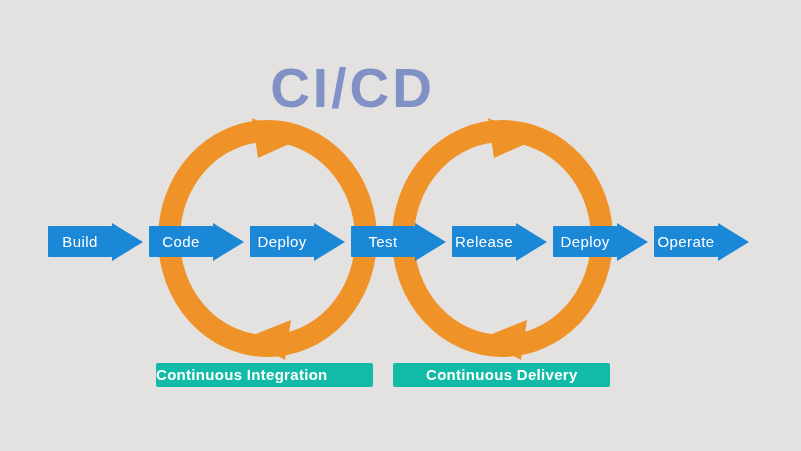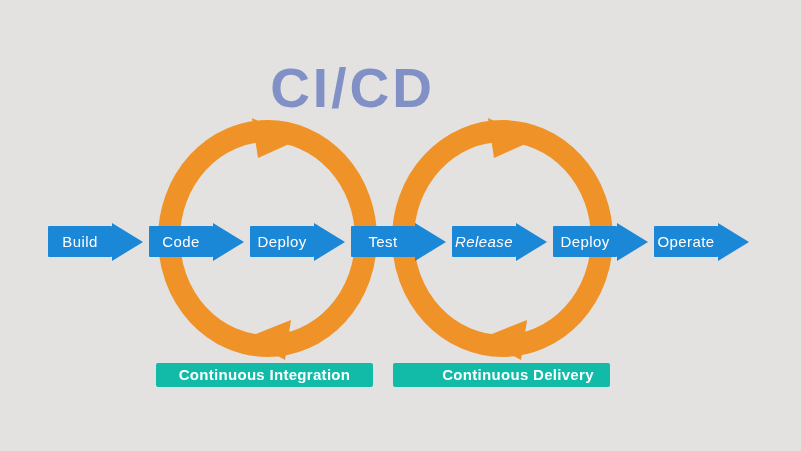--- a/index.html
+++ b/index.html
@@ -69,35 +69,35 @@
     left:64px;top:0;
     width:0;height:0;
     border-top:19px solid transparent;
     border-bottom:19px solid transparent;
     border-left:31px solid var(--blue);
   }
   .arrow:nth-of-type(1){left:48px;}
   .arrow:nth-of-type(2){left:149px;padding-left:24px;}
   .arrow:nth-of-type(3){left:250px;}
   .arrow:nth-of-type(4){left:351px;text-decoration:underline;}
-  .arrow:nth-of-type(5){left:452px;font-style:italic;}
+  .arrow:nth-of-type(5){left:452px;}
   .arrow:nth-of-type(6){left:553px;}
   .arrow:nth-of-type(7){left:654px;}
   
   .banner{
     position:absolute;
     top:363px;
     width:217px;height:24px;
     background:var(--teal);
     border-radius:2px;
     color:var(--white);
     font-size:15px;
     font-weight:bold;
     letter-spacing:0.3px;
-    text-align:center;
+    text-align:left;
     line-height:24px;
   }
   .banner-ci{left:156px;}
   .banner-cd{left:393px;padding-left:33px;}
 </style>
 </head>
 <body>
 
 <div class="stage">
 

